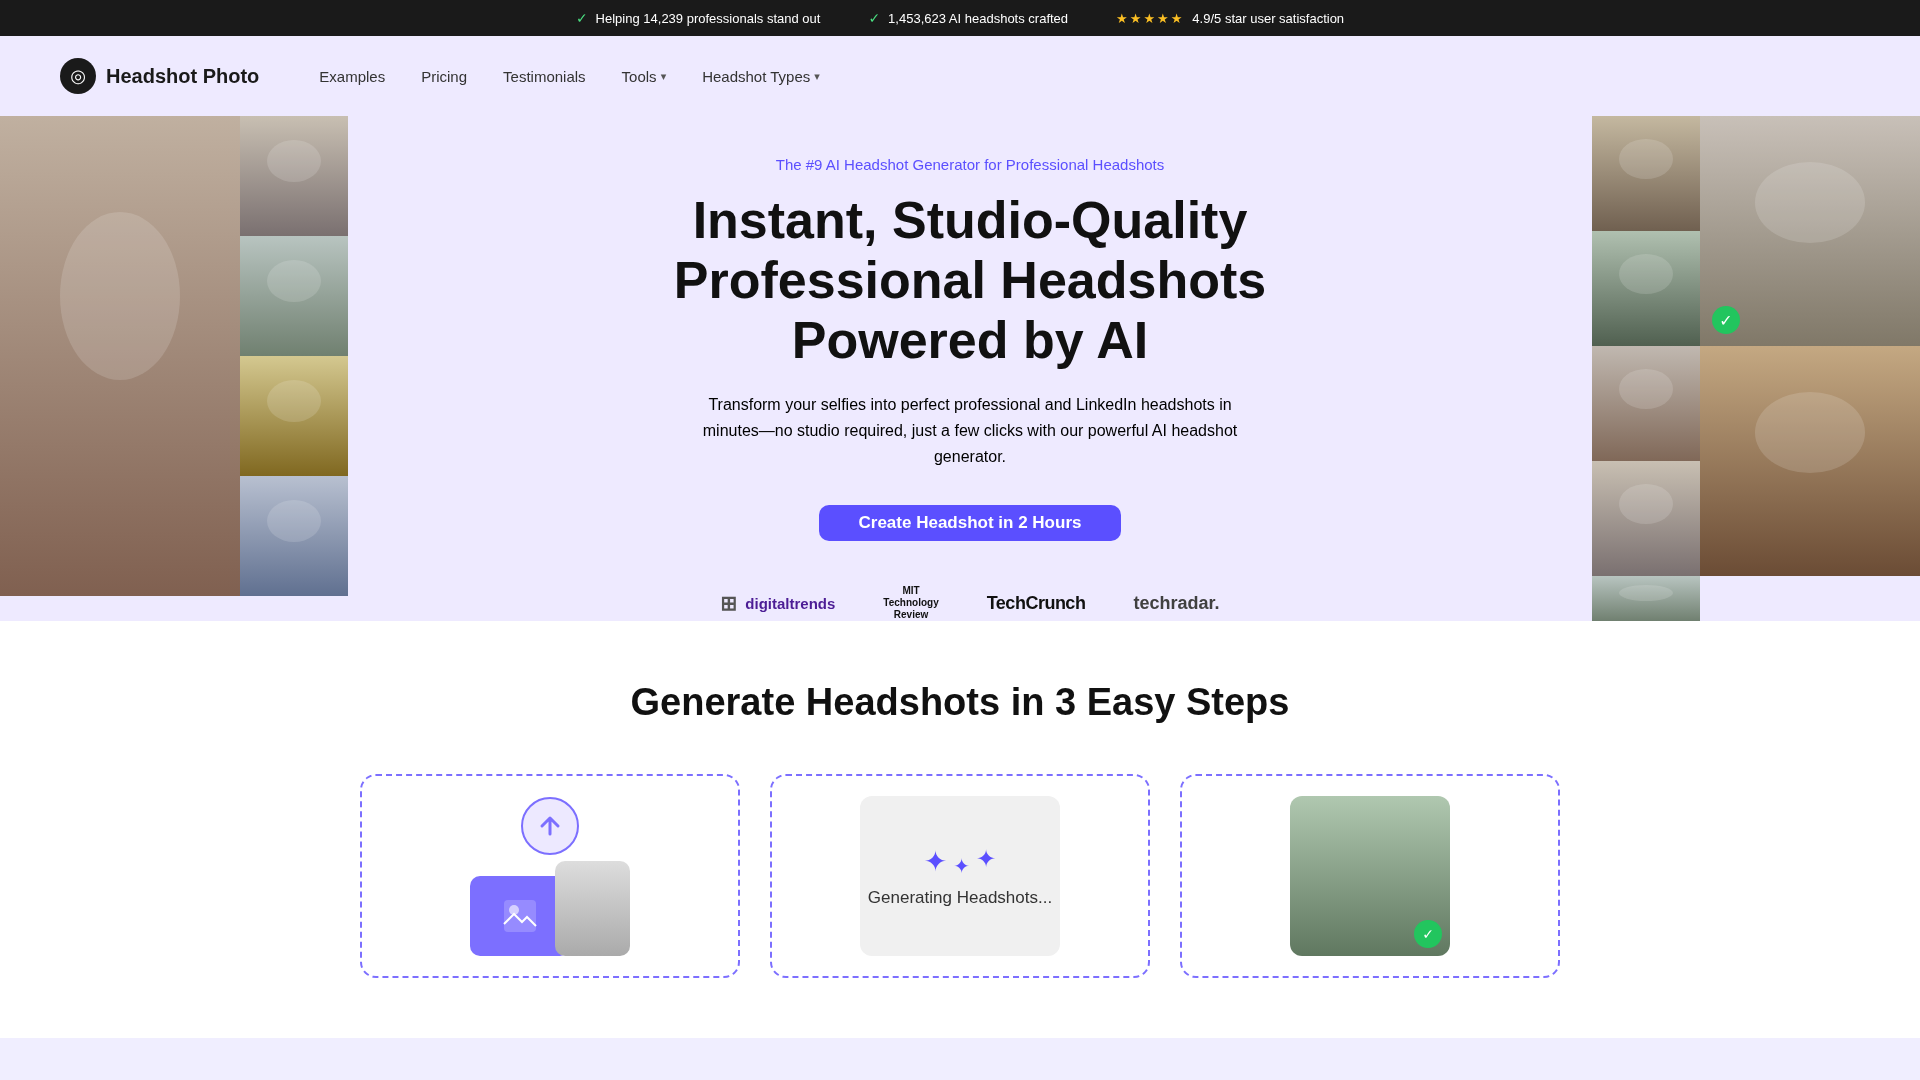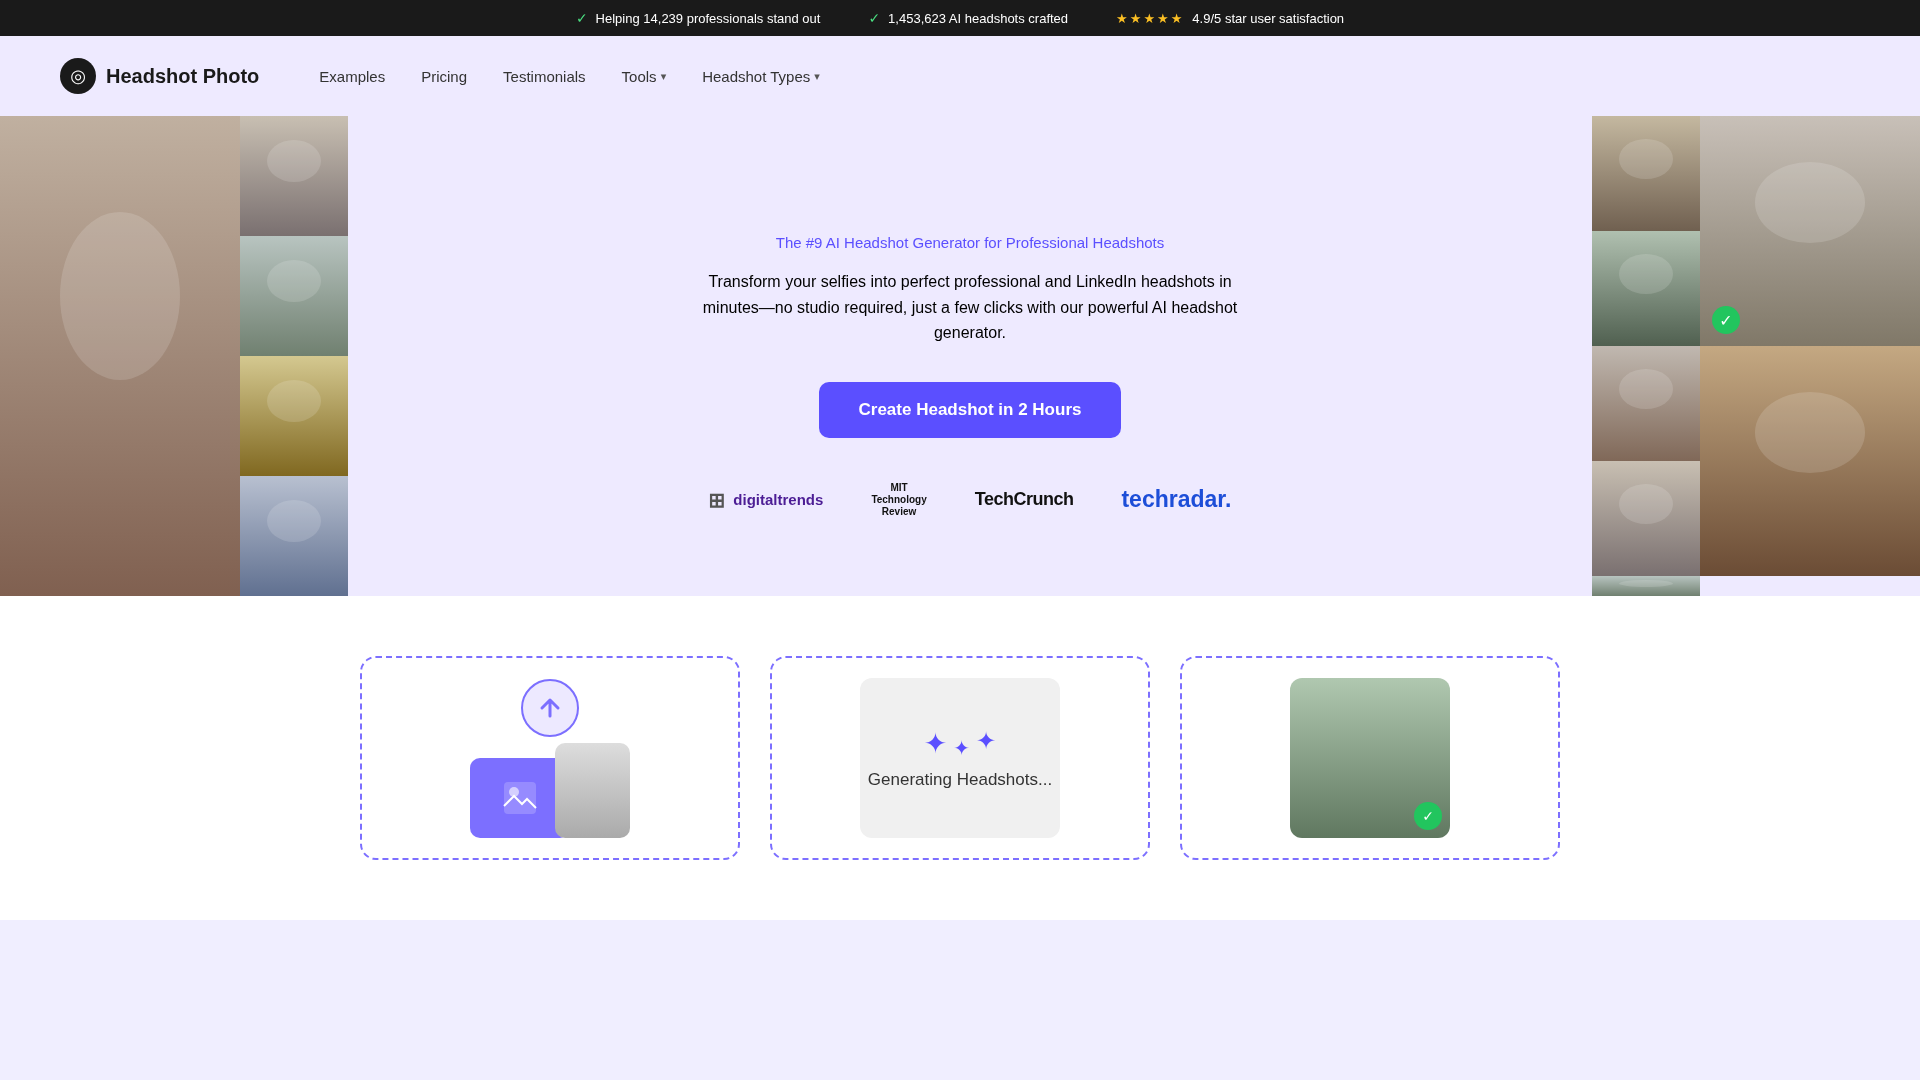--- a/index.html
+++ b/index.html
@@ -161,21 +161,21 @@
       font-size: 16px;
       line-height: 1.6;
       max-width: 560px;
       margin-bottom: 36px;
     }
     .hero-cta {
       background: #5b4fff;
       color: white;
       border: none;
       border-radius: 10px;
-      padding: 18px 40px;
+      padding: 8px 40px;
       font-size: 17px;
       font-weight: 600;
       cursor: pointer;
       margin-bottom: 40px;
     }
 
     
     .logos-row {
       display: flex;
       align-items: center;
@@ -407,36 +407,37 @@
         <div class="photo-person p5"></div>
       </div>
       <div class="small-photo">
         <div class="photo-person p6"></div>
       </div>
     </div>
   </div>
 
   <div class="hero-center">
     <p class="hero-tag">The #9 AI Headshot Generator for Professional Headshots</p>
+    <h1 class="hero-title">Instant, Studio-Quality Professional Headshots Powered by AI</h1>
     <p class="hero-subtitle">Transform your selfies into perfect professional and LinkedIn headshots in minutes—no studio required, just a few clicks with our powerful AI headshot generator.</p>
     <button class="hero-cta">Create Headshot in 2 Hours</button>
 
     <div class="logos-row">
       <div class="logo-brand">
         <span style="font-size:20px;font-weight:900;">⊞</span>
         <span style="font-size:15px;font-weight:700;color:#4c1d95;">digitaltrends</span>
       </div>
       <div class="logo-brand">
         <span style="font-size:10px;font-weight:800;color:#111;line-height:1.2;text-align:center;">MIT<br>Technology<br>Review</span>
       </div>
       <div class="logo-brand">
         <span style="font-size:18px;font-weight:900;color:#111;letter-spacing:-0.5px;">TechCrunch</span>
       </div>
       <div class="logo-brand">
-        <span style="font-size:23px;font-weight:800;color:#1d4ed8;">techradar.</span>
+        <span style="font-size:18px;font-weight:800;color:#404040;">techradar.</span>
       </div>
     </div>
   </div>
 
   <div class="right-photos">
     <div class="right-photo">
       <div class="photo-person p7"></div>
     </div>
     <div class="right-photo tall">
       <div class="photo-person p8"></div>
@@ -454,20 +455,21 @@
     <div class="right-photo">
       <div class="photo-person p2"></div>
     </div>
     <div class="right-photo">
       <div class="photo-person p3"></div>
     </div>
   </div>
 </div>
 
 <div class="steps-section">
+  <h2 class="steps-title">Generate Headshots in 3 Easy Steps</h2>
   <div class="steps-row">
 
     <div class="step-card">
       <div class="step-inner">
         <div class="upload-illustration">
 
           <div style="position:absolute;top:0;left:50%;transform:translateX(-50%);">
             <svg width="60" height="60" viewBox="0 0 60 60">
               <circle cx="30" cy="30" r="28" fill="#ede9ff" stroke="#7c6fff" stroke-width="2"></circle>
               <path d="M30 38V22M22 30l8-8 8 8" stroke="#7c6fff" stroke-width="3" stroke-linecap="round" stroke-linejoin="round" fill="none"></path>

